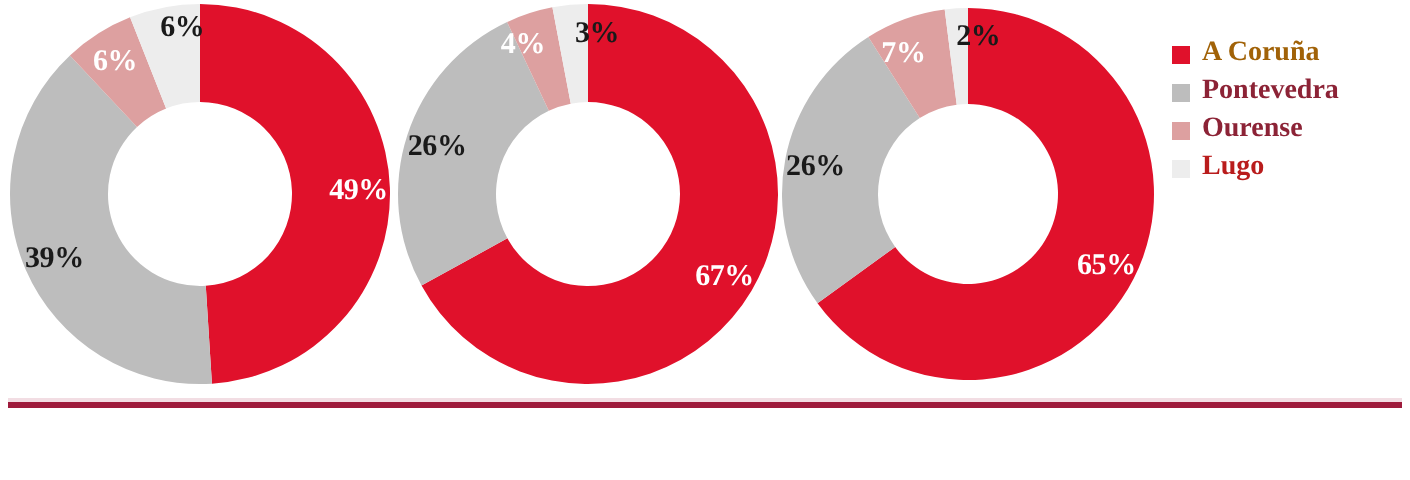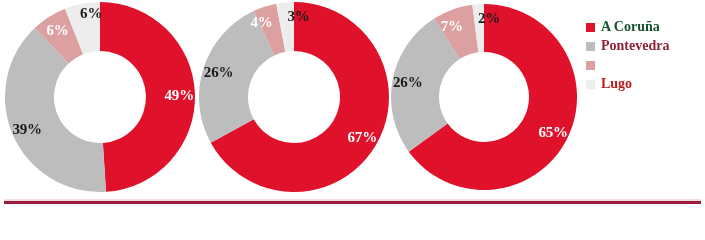--- a/index.html
+++ b/index.html
@@ -100,28 +100,29 @@
         <path d="M 50.168108066953344 18.477502928312575 A 93 93 0 0 1 88.34400927851975 4.73333277775356 L 94.36000448960633 52.354838440848496 A 45 45 0 0 0 75.88779422594516 59.00524335240931 Z" fill="#dda0a0"></path>
         <text x="67.70038787215564" y="30.950017098393914" text-anchor="middle" class="slice-label lbl-light" fill="#ffffff">7%</text>
         <path d="M 88.34400927851975 4.73333277775356 A 93 93 0 0 1 99.99999999999999 4 L 99.99999999999999 52 A 45 45 0 0 0 94.36000448960633 52.354838440848496 Z" fill="#ededed"></path>
         <text x="105.12494406374405" y="22.513204804829" text-anchor="middle" class="slice-label lbl-dark" fill="#1a1a1a">2%</text>
       </svg>
     </div>
 
   <div id="legend">
     <div class="legend-row">
       <span class="legend-swatch" style="background: rgb(224, 17, 43);"></span>
-      <span class="legend-label" style="color: #14532d;">A Coruña</span>
+      <span class="legend-label" style="color: #a16207;">A Coruña</span>
     </div>
     <div class="legend-row">
       <span class="legend-swatch" style="background: rgb(189, 189, 189);"></span>
       <span class="legend-label" style="color: rgb(140, 35, 54); text-align: right;">Pontevedra</span>
     </div>
     <div class="legend-row">
       <span class="legend-swatch" style="background: rgb(221, 160, 160);"></span>
+      <span class="legend-label" style="color: rgb(140, 35, 54);">Ourense</span>
     </div>
     <div class="legend-row">
       <span class="legend-swatch" style="background: rgb(237, 237, 237);"></span>
       <span class="legend-label" style="color: #b91c1c;">Lugo</span>
     </div>
   </div>
 
   <div id="bottom-rule-soft"></div>
   <div id="bottom-rule" style="background: rgb(158, 27, 60);"></div>
 

